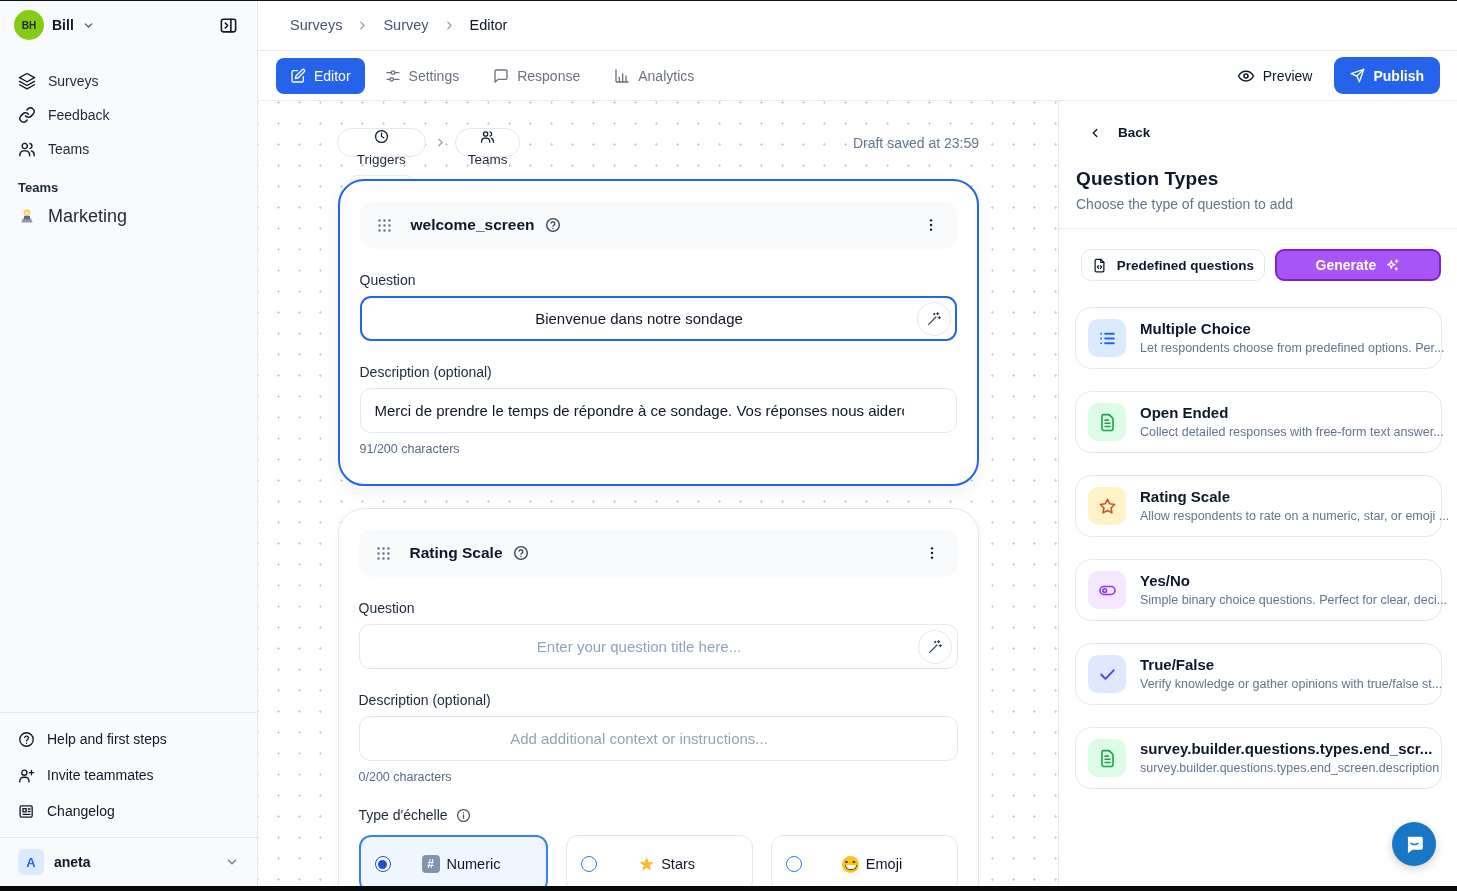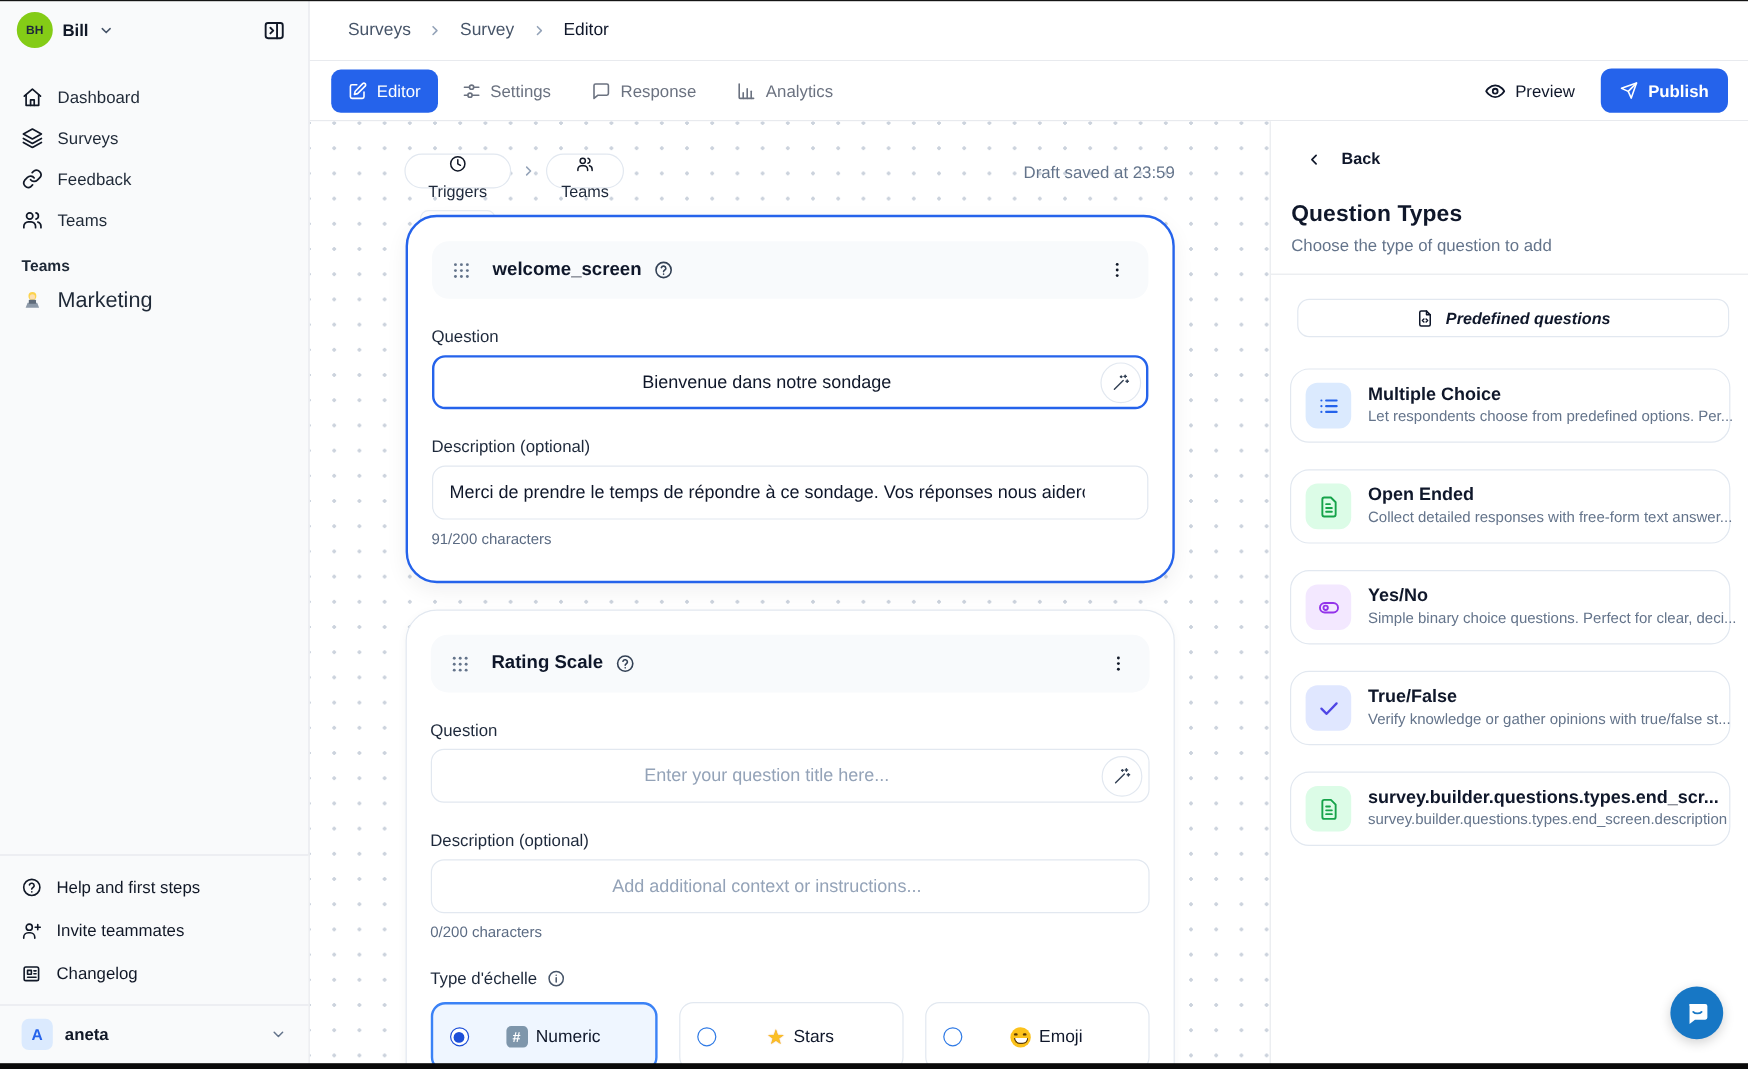--- a/index.html
+++ b/index.html
@@ -91,21 +91,21 @@
   .smiley::before { content:""; position:absolute; left:3.5px; top:5px; width:2.6px; height:2.6px; border-radius:50%; background:#5b3a05; box-shadow:7.4px 0 0 #5b3a05; }
   .smiley::after { content:""; position:absolute; left:3.5px; top:9px; width:10px; height:4.5px; background:#ffffff; border:1px solid #5b3a05; border-top:none; border-radius:0 0 10px 10px; }
 
   
   .panel { position:absolute; left:1058px; right:0; top:101px; bottom:0; background:#fff; border-left:1px solid #e8eaee; z-index:5; overflow:hidden; }
   .back-row { display:flex; align-items:center; gap:16px; padding:24px 16px 0 29px; font-size:13.5px; font-weight:600; color:#0f172a; cursor:pointer; }
   .panel-title { font-size:19px; font-weight:700; color:#0f172a; padding:28px 16px 0 17px; letter-spacing:.1px; }
   .panel-sub { font-size:14px; color:#64748b; padding:6px 4px 0 17px; }
   .panel-divider { border-top:1px solid #e8eaee; margin-top:16px; }
   .panel-actions { display:flex; gap:10px; padding:20px 16px 0 22px; }
-  .predef-btn { display:flex; align-items:center; justify-content:center; gap:10px; height:32px; flex:1.12; border-radius:10px; border:1px solid #e2e8f0; background:#fff; font-size:13.5px; font-weight:600; color:#0f172a; cursor:pointer;font-style:italic; }
+  .predef-btn { display:flex; align-items:center; justify-content:center; gap:10px; height:32px; flex:1.12; border-radius:10px; border:1px solid #e2e8f0; background:#fff; font-size:13.5px; font-weight:600; color:#0f172a; cursor:pointer; }
   .predef-btn .ic { width:15px; height:15px; }
   .generate-btn { display:flex; align-items:center; justify-content:center; gap:9px; height:32px; flex:1; border-radius:9px; background:#a855f7; border:2px solid #7e22ce; color:#fff; font-size:14px; font-weight:600; cursor:pointer; }
   .generate-btn .ic { width:15px; height:15px; }
   .qtype-list { padding:26px 15px 0 16px; }
   .qtype-card { display:flex; align-items:center; gap:14px; border:1px solid #e2e8f0; border-radius:16px; padding:11px 12px; margin-bottom:22px; background:#fff; cursor:pointer; min-height:62px; }
   .qtype-ic { width:38px; height:38px; border-radius:10px; display:flex; align-items:center; justify-content:center; flex:none; }
   .qtype-ic svg { width:19px; height:19px; }
   .qtype-text { min-width:0; }
   .qtype-title { font-size:15px; font-weight:600; color:#0f172a; white-space:nowrap; overflow:hidden; text-overflow:ellipsis; }
   .qtype-desc { font-size:12.5px; color:#64748b; margin-top:3px; white-space:nowrap; overflow:hidden; text-overflow:ellipsis; }
@@ -138,30 +138,20 @@
           <svg width="19" height="19" viewBox="0 0 24 24" fill="none" stroke="currentColor" stroke-width="2" stroke-linecap="round" stroke-linejoin="round">
               <rect x="3" y="4" width="18" height="16" rx="2.5"></rect>
               <line x1="15" y1="4" x2="15" y2="20"></line>
               <polyline points="8 9 11 12 8 15"></polyline>
             </svg>
         </span>
       </button>
     </div>
 
     <nav class="sb-nav">
-      <div class="sb-item">
-        <span class="ic">
-          <svg viewBox="0 0 24 24" fill="none" stroke="currentColor" stroke-width="1.9" stroke-linecap="round" stroke-linejoin="round">
-              <path d="M3 10.8 12 3l9 7.8"></path>
-              <path d="M5 9.5V21h14V9.5"></path>
-              <path d="M10 21v-6h4v6"></path>
-            </svg>
-        </span>
-        <span>Dashboard</span>
-      </div>
       <div class="sb-item">
         <span class="ic">
           <svg viewBox="0 0 24 24" fill="none" stroke="currentColor" stroke-width="1.9" stroke-linecap="round" stroke-linejoin="round">
               <polygon points="12 2 22 7.5 12 13 2 7.5"></polygon>
               <polyline points="2 12.5 12 18 22 12.5"></polyline>
               <polyline points="2 17 12 22.5 22 17"></polyline>
             </svg>
         </span>
         <span>Surveys</span>
       </div>
@@ -532,20 +522,32 @@
         <span class="ic">
           <svg viewBox="0 0 24 24" fill="none" stroke="#0f172a" stroke-width="2" stroke-linecap="round" stroke-linejoin="round">
               <path d="M14 2H7a2 2 0 0 0-2 2v16a2 2 0 0 0 2 2h10a2 2 0 0 0 2-2V7z"></path>
               <polyline points="14 2 14 7 19 7"></polyline>
               <polyline points="10.5 12.5 8.5 14.5 10.5 16.5"></polyline>
               <polyline points="13.5 12.5 15.5 14.5 13.5 16.5"></polyline>
             </svg>
         </span>
         <span>Predefined questions</span>
       </button>
+      <button class="generate-btn">
+        <span>Generate</span>
+        <span class="ic">
+          <svg viewBox="0 0 24 24" fill="none" stroke="#fff" stroke-width="2" stroke-linecap="round" stroke-linejoin="round">
+              <path d="M10 4.5 11.6 9 16 10.5 11.6 12 10 16.5 8.4 12 4 10.5 8.4 9z"></path>
+              <path d="M18.5 3v4"></path>
+              <path d="M16.5 5h4"></path>
+              <path d="M18 15.5v3.5"></path>
+              <path d="M16.2 17.2h3.5"></path>
+            </svg>
+        </span>
+      </button>
     </div>
 
     <div class="qtype-list">
       <div class="qtype-card">
         <span class="qtype-ic ic-blue">
           <svg viewBox="0 0 24 24" fill="none" stroke="currentColor" stroke-width="2.3" stroke-linecap="round" stroke-linejoin="round">
               <line x1="9" y1="6" x2="20" y2="6"></line>
               <line x1="9" y1="12" x2="20" y2="12"></line>
               <line x1="9" y1="18" x2="20" y2="18"></line>
               <line x1="4" y1="6" x2="4.01" y2="6"></line>
@@ -567,20 +569,31 @@
               <line x1="9" y1="13" x2="15" y2="13"></line>
               <line x1="9" y1="17" x2="15" y2="17"></line>
             </svg>
         </span>
         <span class="qtype-text">
           <span class="qtype-title">Open Ended</span>
           <span class="qtype-desc">Collect detailed responses with free-form text answer...</span>
         </span>
       </div>
 
+      <div class="qtype-card">
+        <span class="qtype-ic ic-amber">
+          <svg viewBox="0 0 24 24" fill="none" stroke="currentColor" stroke-width="2" stroke-linecap="round" stroke-linejoin="round">
+              <polygon points="12 3 14.8 8.6 21 9.5 16.5 13.9 17.6 20 12 17.1 6.4 20 7.5 13.9 3 9.5 9.2 8.6"></polygon>
+            </svg>
+        </span>
+        <span class="qtype-text">
+          <span class="qtype-title">Rating Scale</span>
+          <span class="qtype-desc">Allow respondents to rate on a numeric, star, or emoji ...</span>
+        </span>
+      </div>
 
       <div class="qtype-card">
         <span class="qtype-ic ic-purple">
           <svg viewBox="0 0 24 24" fill="none" stroke="currentColor" stroke-width="2" stroke-linecap="round" stroke-linejoin="round">
               <rect x="2.5" y="7" width="19" height="10" rx="5"></rect>
               <circle cx="8.5" cy="12" r="2.3"></circle>
             </svg>
         </span>
         <span class="qtype-text">
           <span class="qtype-title">Yes/No</span>

